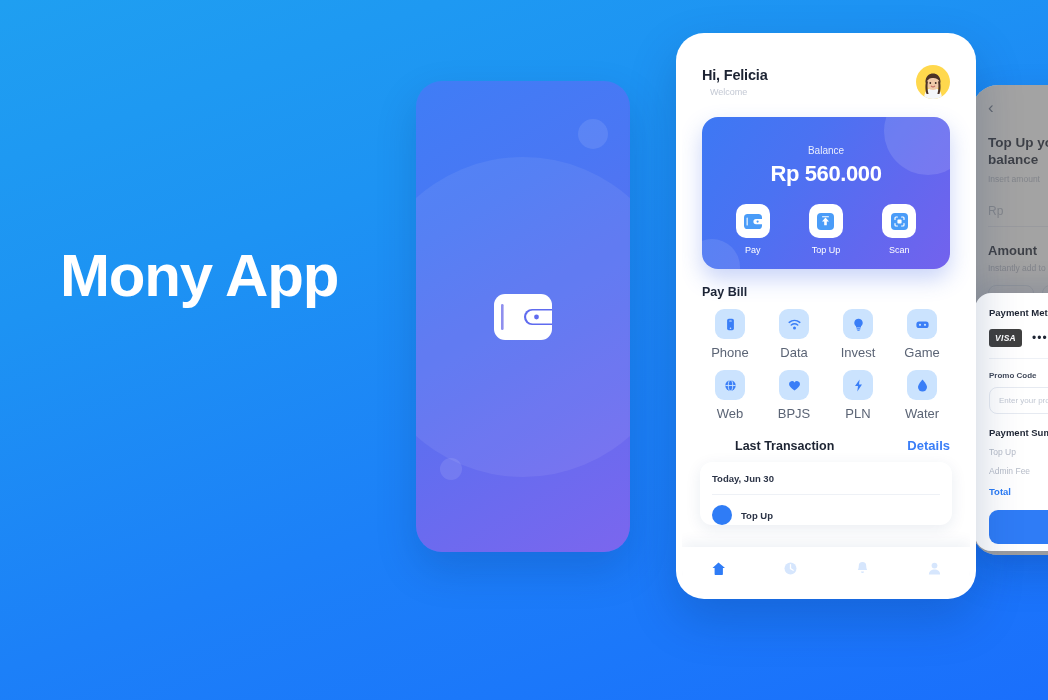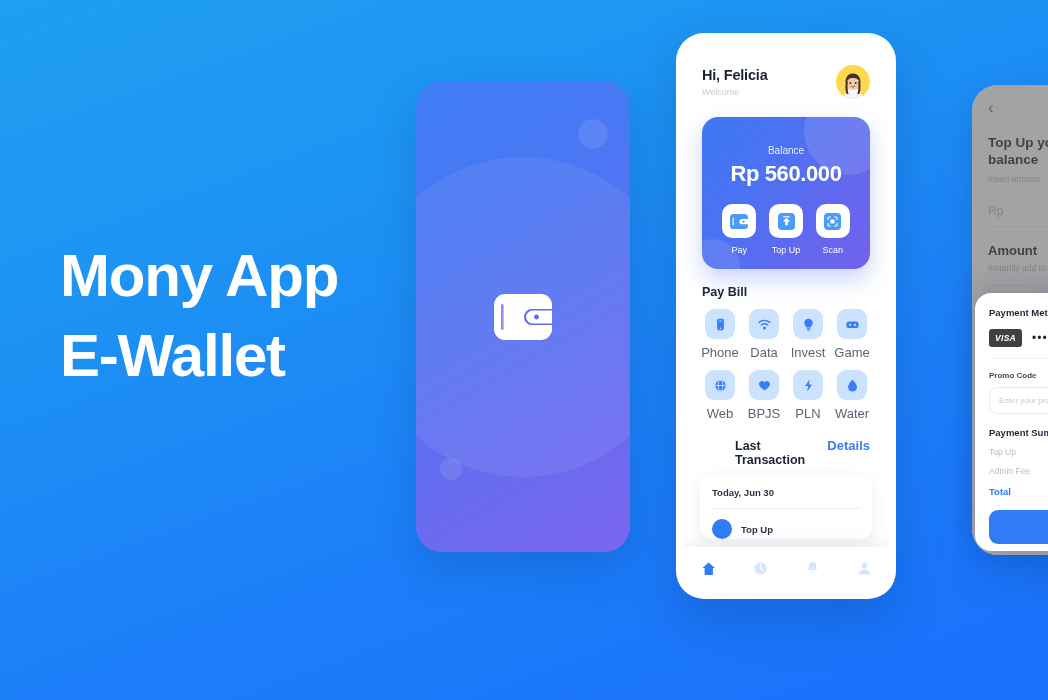--- a/index.html
+++ b/index.html
@@ -106,32 +106,32 @@
   .sh-row { font-size:8.5px; color:#b6bcc8; margin-top:9px; }
   .sh-total { font-size:9.5px; font-weight:bold; color:#2b7cf6; margin-top:10px; }
   .sh-btn {
     margin-top:13px; height:34px; border-radius:9px;
     background:#2f7cf6; border:none; width:100%;
   }
 
   
   .phone {
     position:absolute; left:676px; top:33px;
-    width:220px; height:566px;
+    width:300px; height:566px;
     background:#ffffff;
     border-radius:28px;
     box-shadow:0 20px 48px rgba(10,40,100,.22);
     overflow:hidden;
     z-index:30;
   }
   .screen { position:absolute; inset:6px; border-radius:23px; background:#ffffff; overflow:hidden; }
 
   .topbar { display:flex; align-items:center; justify-content:space-between; padding:26px 20px 0 20px; }
   .greet { font-size:14.5px; font-weight:bold; color:#1d2433; letter-spacing:-.2px; }
-  .welcome { font-size:9px; color:#c4c9d4; margin-top:4px; }
+  .welcome { font-size:9px; color:#c4c9d4; margin-top:4px;margin-left:8px; }
   .avatar {
     width:34px; height:34px; border-radius:50%;
     background:#ffd84d; position:relative; overflow:hidden; flex:none;
   }
   .avatar .face {
     position:absolute; left:50%; bottom:0; transform:translateX(-50%);
     width:22px; height:26px;
   }
 
   
@@ -184,21 +184,20 @@
     background:#ffffff;
     display:flex; align-items:center; justify-content:space-around;
     box-shadow:0 -4px 14px rgba(20,50,110,.07);
   }
 </style>
 </head>
 <body>
 
 <div class="headline">
   <span class="line">Mony App</span>
-  <span class="line">E-Wallet</span>
 </div>
 
 <div class="splash">
   <div class="bigcircle"></div>
   <div class="dot1"></div>
   <div class="dot2"></div>
   <svg class="wallet" viewBox="0 0 58 46">
     <rect x="0" y="0" width="58" height="46" rx="11" fill="#ffffff"></rect>
     <rect x="7" y="10" width="2.6" height="26" rx="1.3" fill="#6a6ae8" opacity=".75"></rect>
     <path d="M58 15 H38 a8 8 0 0 0 0 16 H58 Z" fill="#5f6bef"></path>

